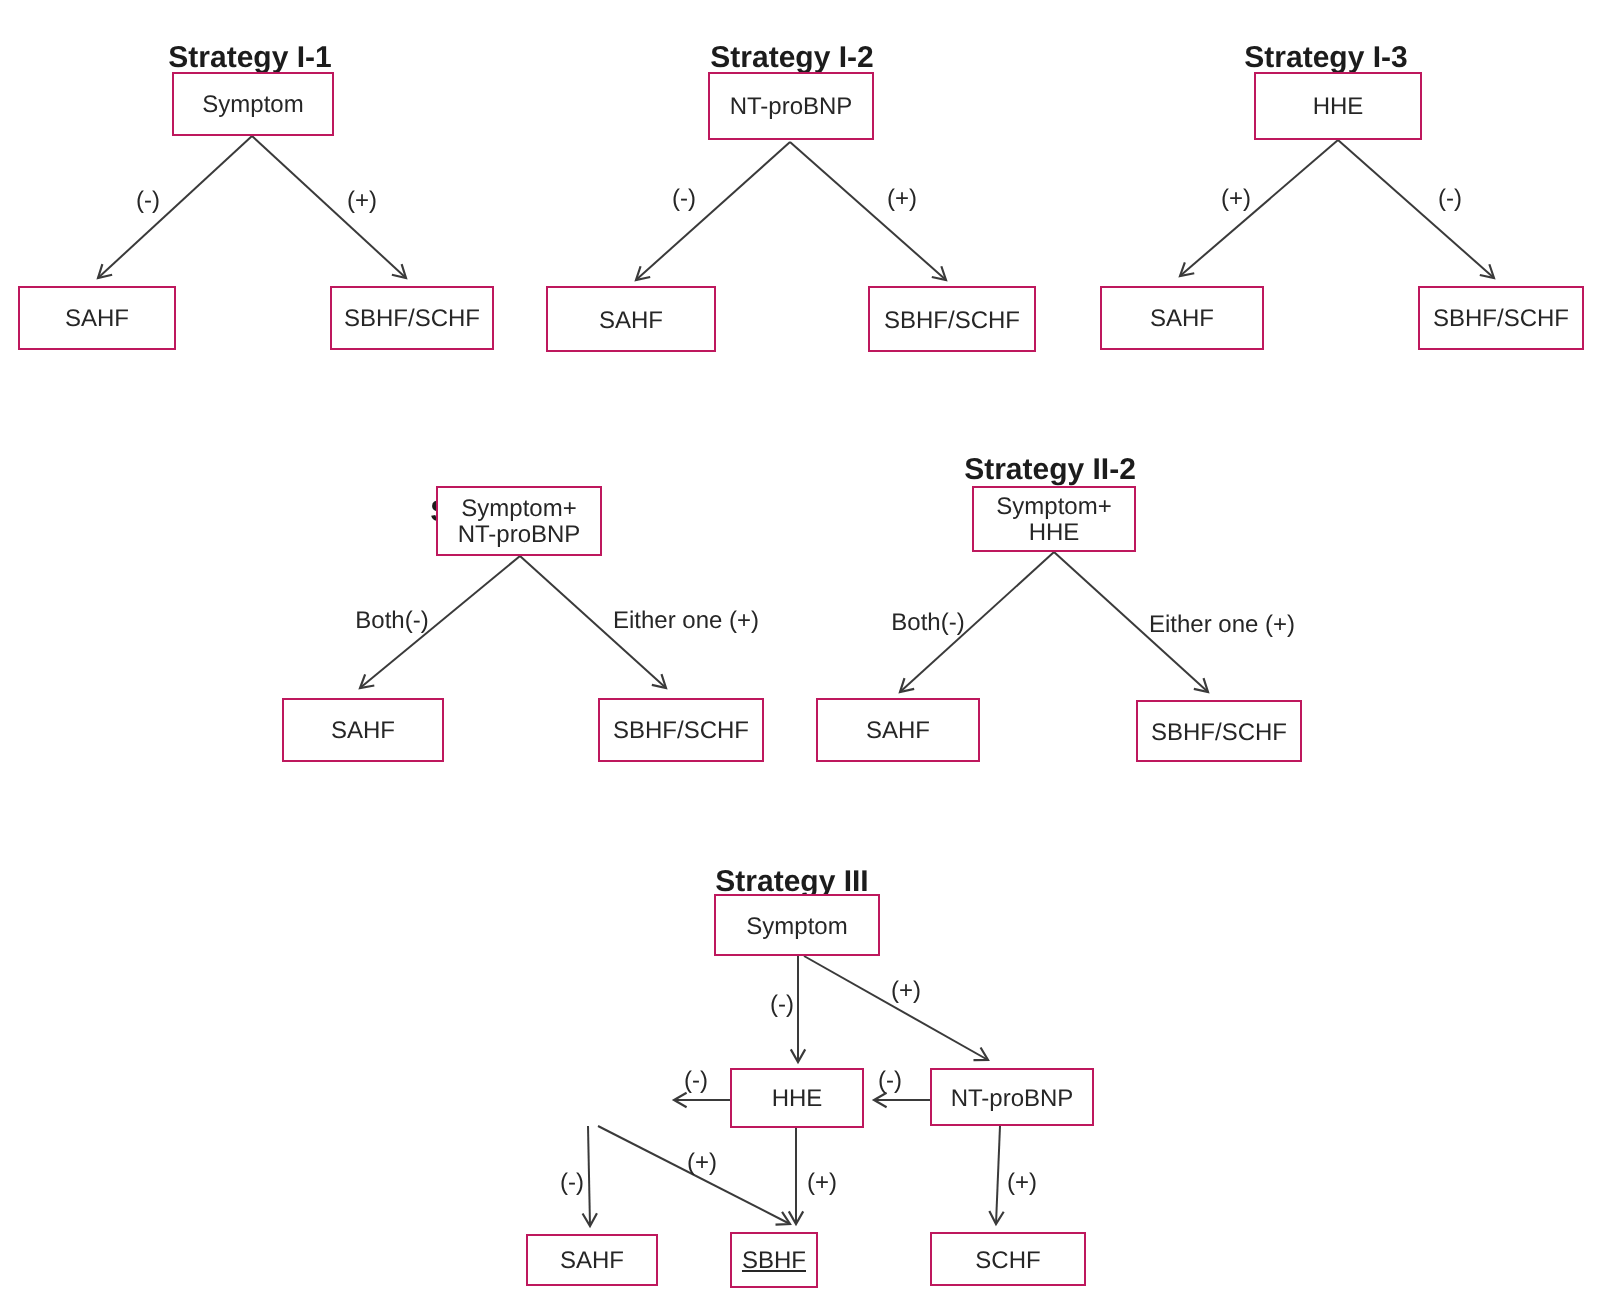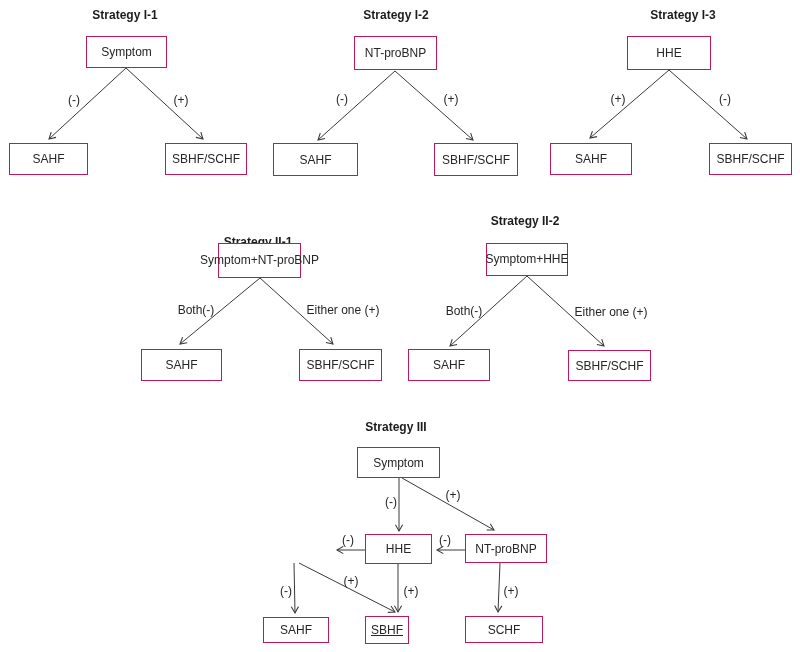--- a/index.html
+++ b/index.html
@@ -13,38 +13,40 @@
     overflow: hidden;
   }
   .arrows {
     position: absolute;
     left: 0; top: 0;
     width: 800px; height: 652px;
   }
   .panel-title {
     position: absolute;
     transform: translate(-50%, -50%);
-    font-size: 12px;
+    font-size: 15px;
     font-weight: bold;
     color: #1c1c1c;
     white-space: nowrap;
+    margin-top: 14px;
   }
   .node {
     position: absolute;
     box-sizing: border-box;
     border: 1px solid #be185d;
     background: #ffffff;
     display: flex;
     align-items: center;
     justify-content: center;
     font-size: 12px;
     color: #262626;
     white-space: nowrap;
   }
   .node.two-line {
+    flex-direction: column;
     line-height: 13px;
   }
   .edge-label {
     position: absolute;
     transform: translate(-50%, -50%);
     font-size: 12px;
     color: #262626;
     white-space: nowrap;
     background: transparent;
   }
@@ -95,21 +97,21 @@
   <div class="node" style="left:9px; top:143px; width:79px; height:32px;">SAHF</div>
   <div class="node" style="left:165px; top:143px; width:82px; height:32px;">SBHF/SCHF</div>
 
   <div class="panel-title" style="left:396px; top:15px;">Strategy I-2</div>
   <div class="node" style="left:354px; top:36px; width:83px; height:34px;">NT-proBNP</div>
   <div class="edge-label" style="left:342px; top:99px;">(-)</div>
   <div class="edge-label" style="left:451px; top:99px;">(+)</div>
   <div class="node" style="left:273px; top:143px; width:85px; height:33px;">SAHF</div>
   <div class="node" style="left:434px; top:143px; width:84px; height:33px;">SBHF/SCHF</div>
 
-  <div class="panel-title" style="left:670px; top:15px;padding-left:26px;">Strategy I-3</div>
+  <div class="panel-title" style="left:650px; top:15px;padding-left:26px;">Strategy I-3</div>
   <div class="node" style="left:627px; top:36px; width:84px; height:34px;">HHE</div>
   <div class="edge-label" style="left:618px; top:99px;">(+)</div>
   <div class="edge-label" style="left:725px; top:99px;">(-)</div>
   <div class="node" style="left:550px; top:143px; width:82px; height:32px;">SAHF</div>
   <div class="node" style="left:709px; top:143px; width:83px; height:32px;">SBHF/SCHF</div>
 
   <div class="panel-title" style="left:258px; top:242px;">Strategy II-1</div>
   <div class="node two-line" style="left:218px; top:243px; width:83px; height:35px;">
     <span>Symptom+</span>
     <span>NT-proBNP</span>

